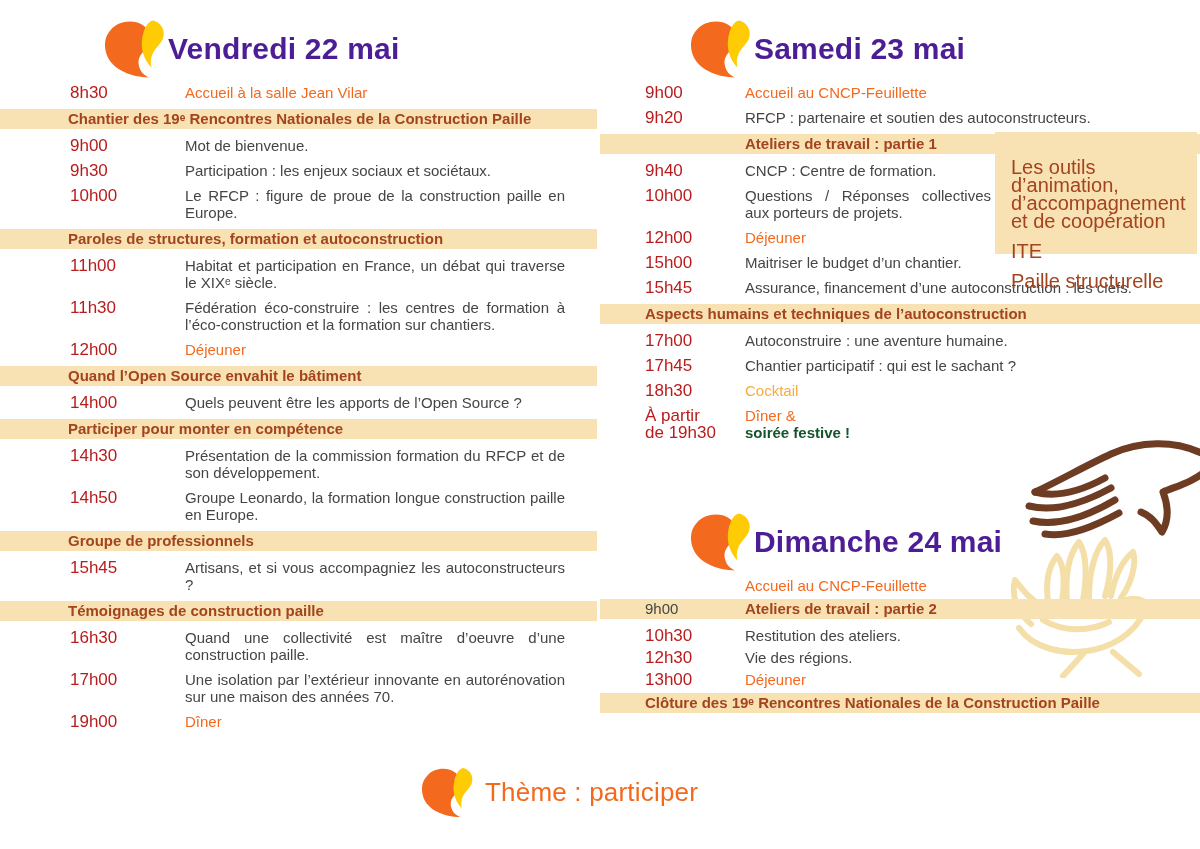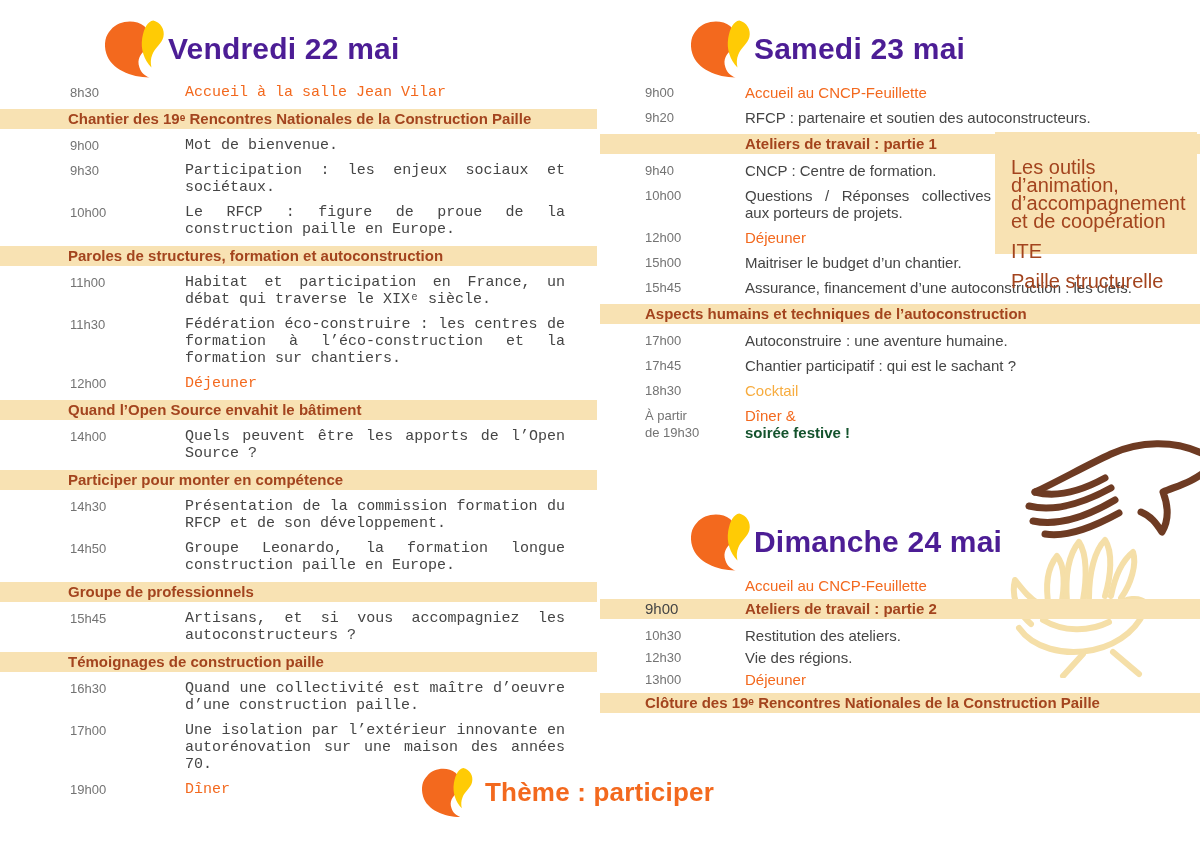--- a/index.html
+++ b/index.html
@@ -12,25 +12,25 @@
   .day-header{display:flex;align-items:center;height:62px;margin-top:18px;}
   #col-friday .day-header{margin-left:98px;}
   #col-saturday .day-header{margin-left:84px;}
   .day-header.dimanche{margin-top:70px;}
   .day-title{font-size:30px;font-weight:bold;color:#4c1d95;letter-spacing:.2px;}
   .logo{flex:none;}
 
   .rows{margin-top:4px;}
   .row{display:flex;margin-bottom:8px;}
   #rows-sunday .row{margin-bottom:5px;}
-  .time{flex:none;font-size:13px;line-height:17px;white-space:pre-line;color:#737373;}
+  .time{flex:none;font-size:17px;line-height:17px;white-space:pre-line;color:#b91c1c;}
   #col-friday .time{margin-left:70px;width:115px;}
   #col-saturday .time{margin-left:45px;width:100px;}
   .text{font-size:15px;line-height:17px;text-align:justify;}
-  #col-friday .text{width:380px;font-family:Liberation Mono, monospace;}
+  #col-friday .text{width:380px;}
   #col-saturday .text{width:390px;}
   #col-saturday .row.narrow .text{width:246px;}
   .text.orange{color:#F3691E;text-align:left;}
   .text.cocktail{color:#F7AC3F;text-align:left;}
   .line.orange{color:#F3691E;}
   .line.orange-bold{color:#14532d;font-weight:bold;}
 
   .bar{background:#F8E2B3;height:20px;line-height:20px;font-size:15px;font-weight:bold;
        color:#A3441E;margin:0 0 8px 0;box-sizing:border-box;white-space:nowrap;}
   #col-friday .bar{width:597px;padding-left:68px;}
@@ -39,21 +39,21 @@
   #rows-saturday > :nth-child(7){margin-top:8px;}
   #rows-saturday > :nth-child(10){margin-top:8px;}
   .bar-time{display:inline-block;width:100px;font-weight:normal;color:#454545;}
 
   .side-panel{position:absolute;left:995px;top:152px;width:202px;height:102px;background:#F8E2B3;
               z-index:2;box-sizing:border-box;padding:6px 14px 0 16px;}
   .side-panel-topbar{position:absolute;left:995px;top:132px;width:202px;height:20px;background:#F8E2B3;z-index:2;}
   .side-item{color:#A3441E;font-size:20px;line-height:18px;margin-bottom:12px;max-width:162px;}
 
   .footer{position:absolute;left:416px;top:766px;display:flex;align-items:center;z-index:1;}
-  .theme-title{font-size:26px;font-weight:bold;color:#F3691E;margin-left:9px;letter-spacing:.2px;}
+  .theme-title{font-size:26px;font-weight:normal;color:#F3691E;margin-left:9px;letter-spacing:.2px;}
 
   .hands{position:absolute;left:1005px;top:428px;z-index:0;}
 </style>
 </head>
 <body>
 
 <div class="page">
 
   <svg class="hands" width="200" height="250" viewBox="0 0 200 250">
     <g stroke="#6E3B23" stroke-width="7" fill="none" stroke-linecap="round" stroke-linejoin="round">

